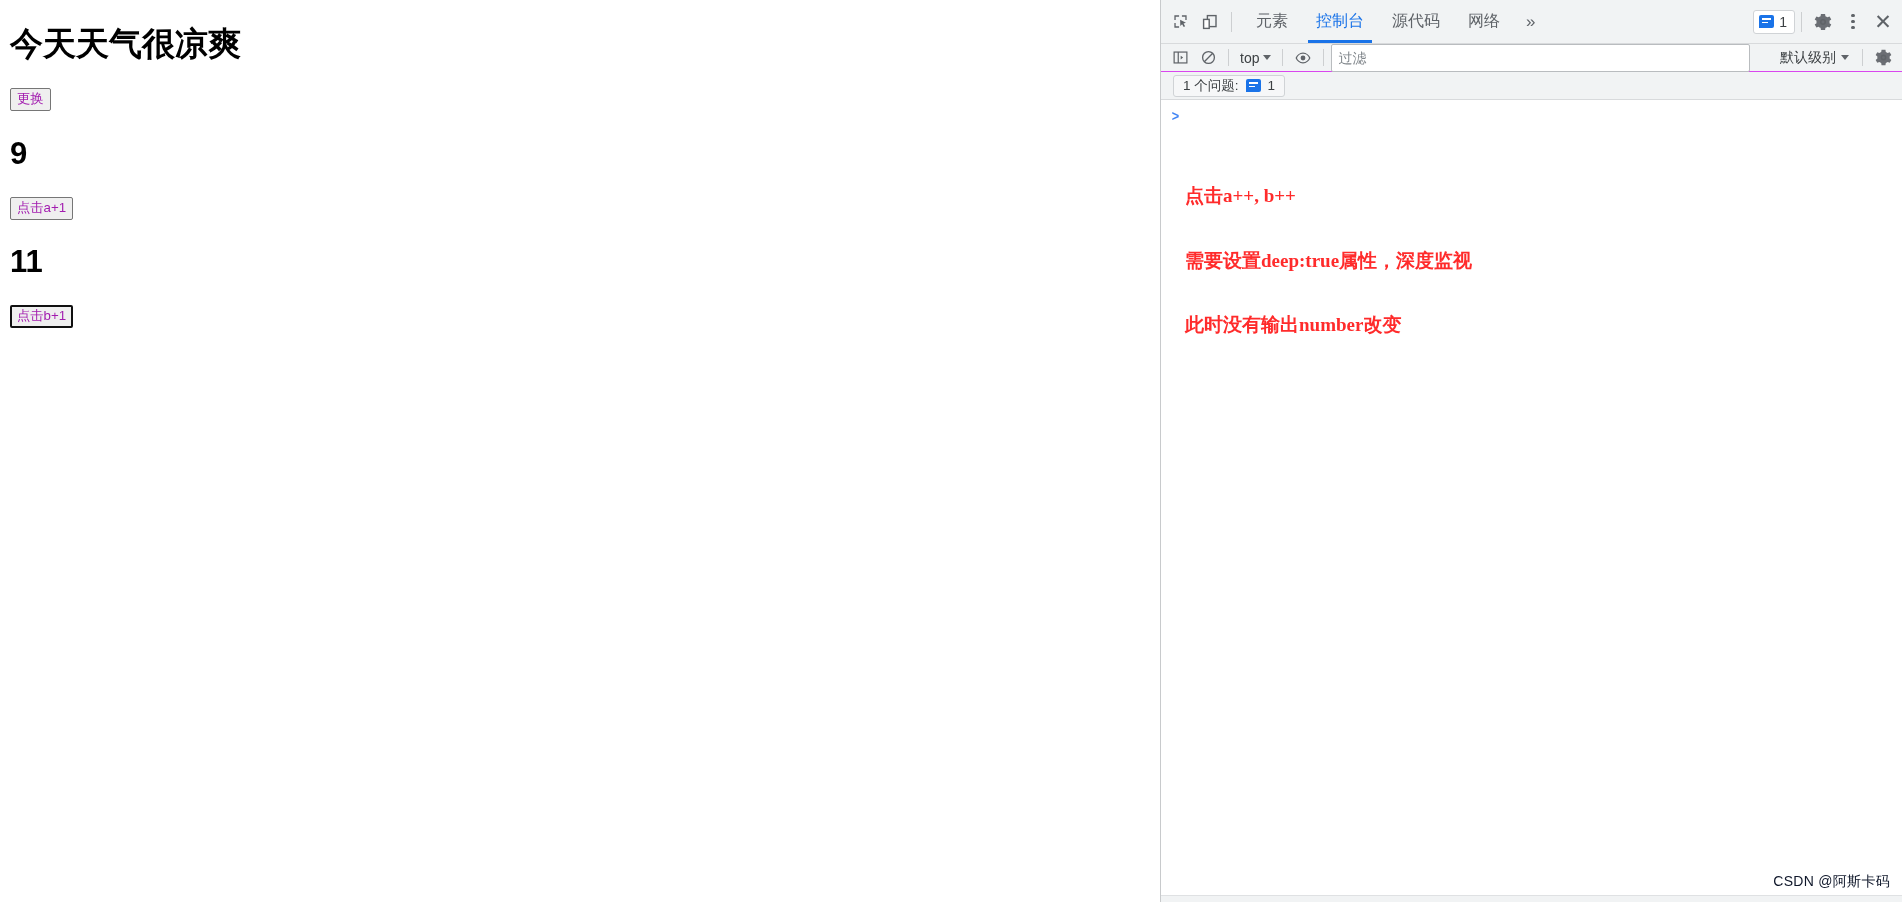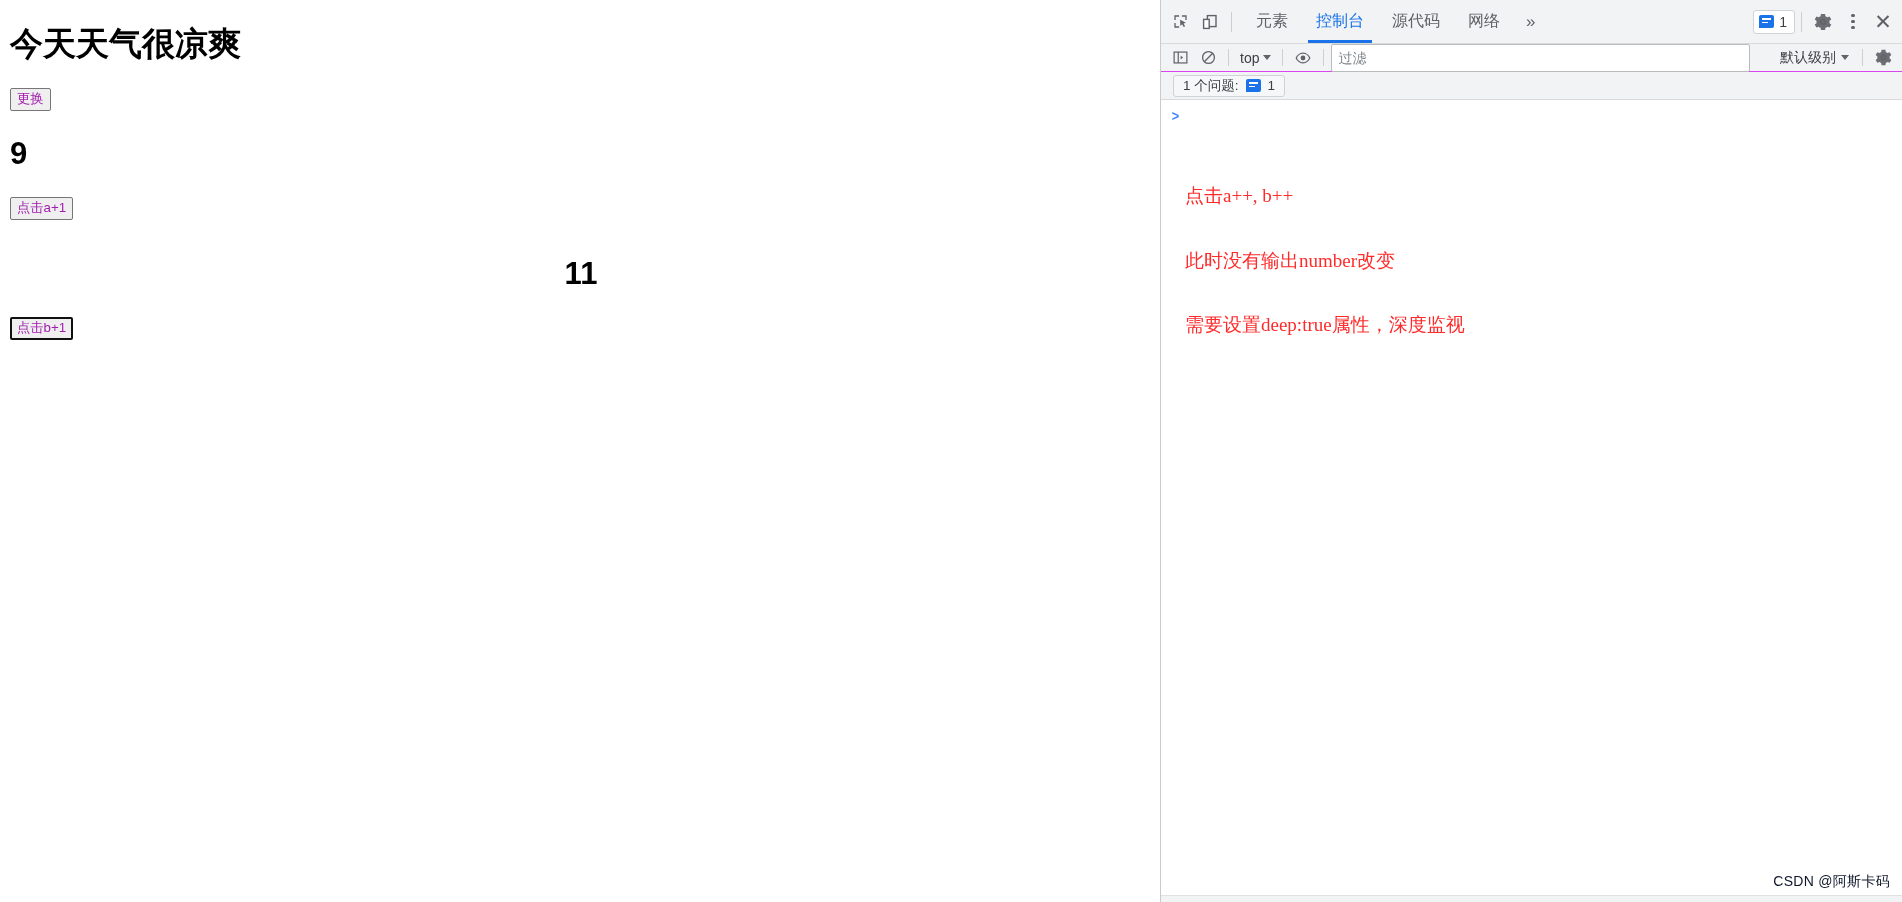--- a/index.html
+++ b/index.html
@@ -60,21 +60,21 @@
   }
 
   .native-button.focused {
     border: 2px solid #101010;
     padding: 0px 5px 1px 5px;
   }
 
   .btn-row-change { margin: 25px 0 0 2px; }
   .value-a  { margin: 26px 0 0 2px; }
   .btn-row-a { margin: 26px 0 0 2px; }
-  .value-b  { margin: 37px 0 0 2px; text-align: center; }
+  .value-b  { margin: 25px 0 0 2px; }
   .btn-row-b { margin: 26px 0 0 2px; }
 
   .big-number {
     font-size: 31px;
     line-height: 34px;
     font-weight: bold;
     color: #000000;
     font-family: "Liberation Sans", sans-serif;
   }
 
@@ -367,20 +367,21 @@
     transform: scaleX(0.85);
   }
 
   .annotation {
     margin: 14px 0 0 24px;
     color: #ff2b2b;
     font-family: "Liberation Serif", serif;
     font-size: 19px;
     line-height: 21.5px;
     white-space: pre;
+    font-weight: bold;
   }
   .annotation div { white-space: pre; }
 
   .watermark {
     position: absolute;
     right: 12px;
     bottom: 11px;
     font-size: 14px;
     color: #0f172a;
     font-family: "Liberation Sans", sans-serif;
@@ -543,22 +544,22 @@
     </div>
 
     <div class="console-body">
 
       <div class="console-prompt-row">
         <span class="prompt-chevron">&gt;</span>
       </div>
 
       <div class="annotation">
         <div>点击a++, b++</div>
+        <div>需要设置deep:true属性，深度监视</div>
         <div>此时没有输出number改变</div>
-        <div>需要设置deep:true属性，深度监视</div>
       </div>
 
       <div class="watermark">CSDN @阿斯卡码</div>
 
       <div class="bottom-strip"></div>
     </div>
 
   </div>
 </div>
 

